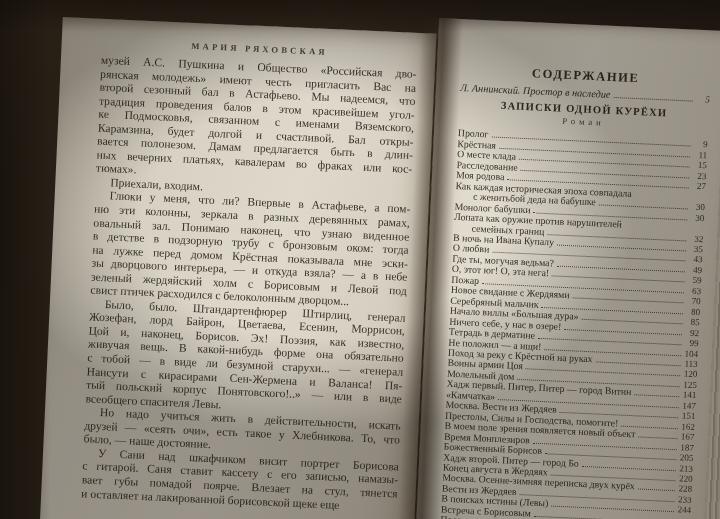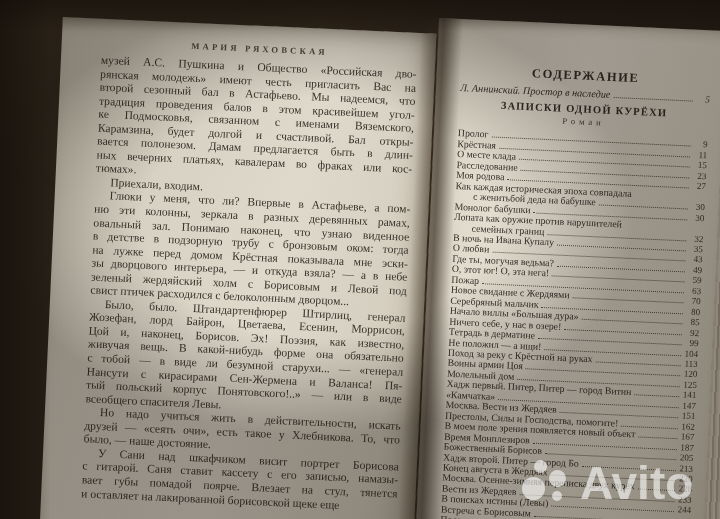--- a/index.html
+++ b/index.html
@@ -307,22 +307,13 @@
             <span class="lbl">Последняя глава</span>
           </div>
         </div>
     </div>
 
     <div class="gutter"></div>
   </div>
 
   <div class="vignette"></div>
 
-  <div class="watermark">
-    <span class="wm-logo">
-      <i class="c1"></i>
-        <i class="c2"></i>
-        <i class="c3"></i>
-        <i class="c4"></i>
-    </span>
-    <span class="wm-text">Avito</span>
-  </div>
 </div>
 
 </body></html>

